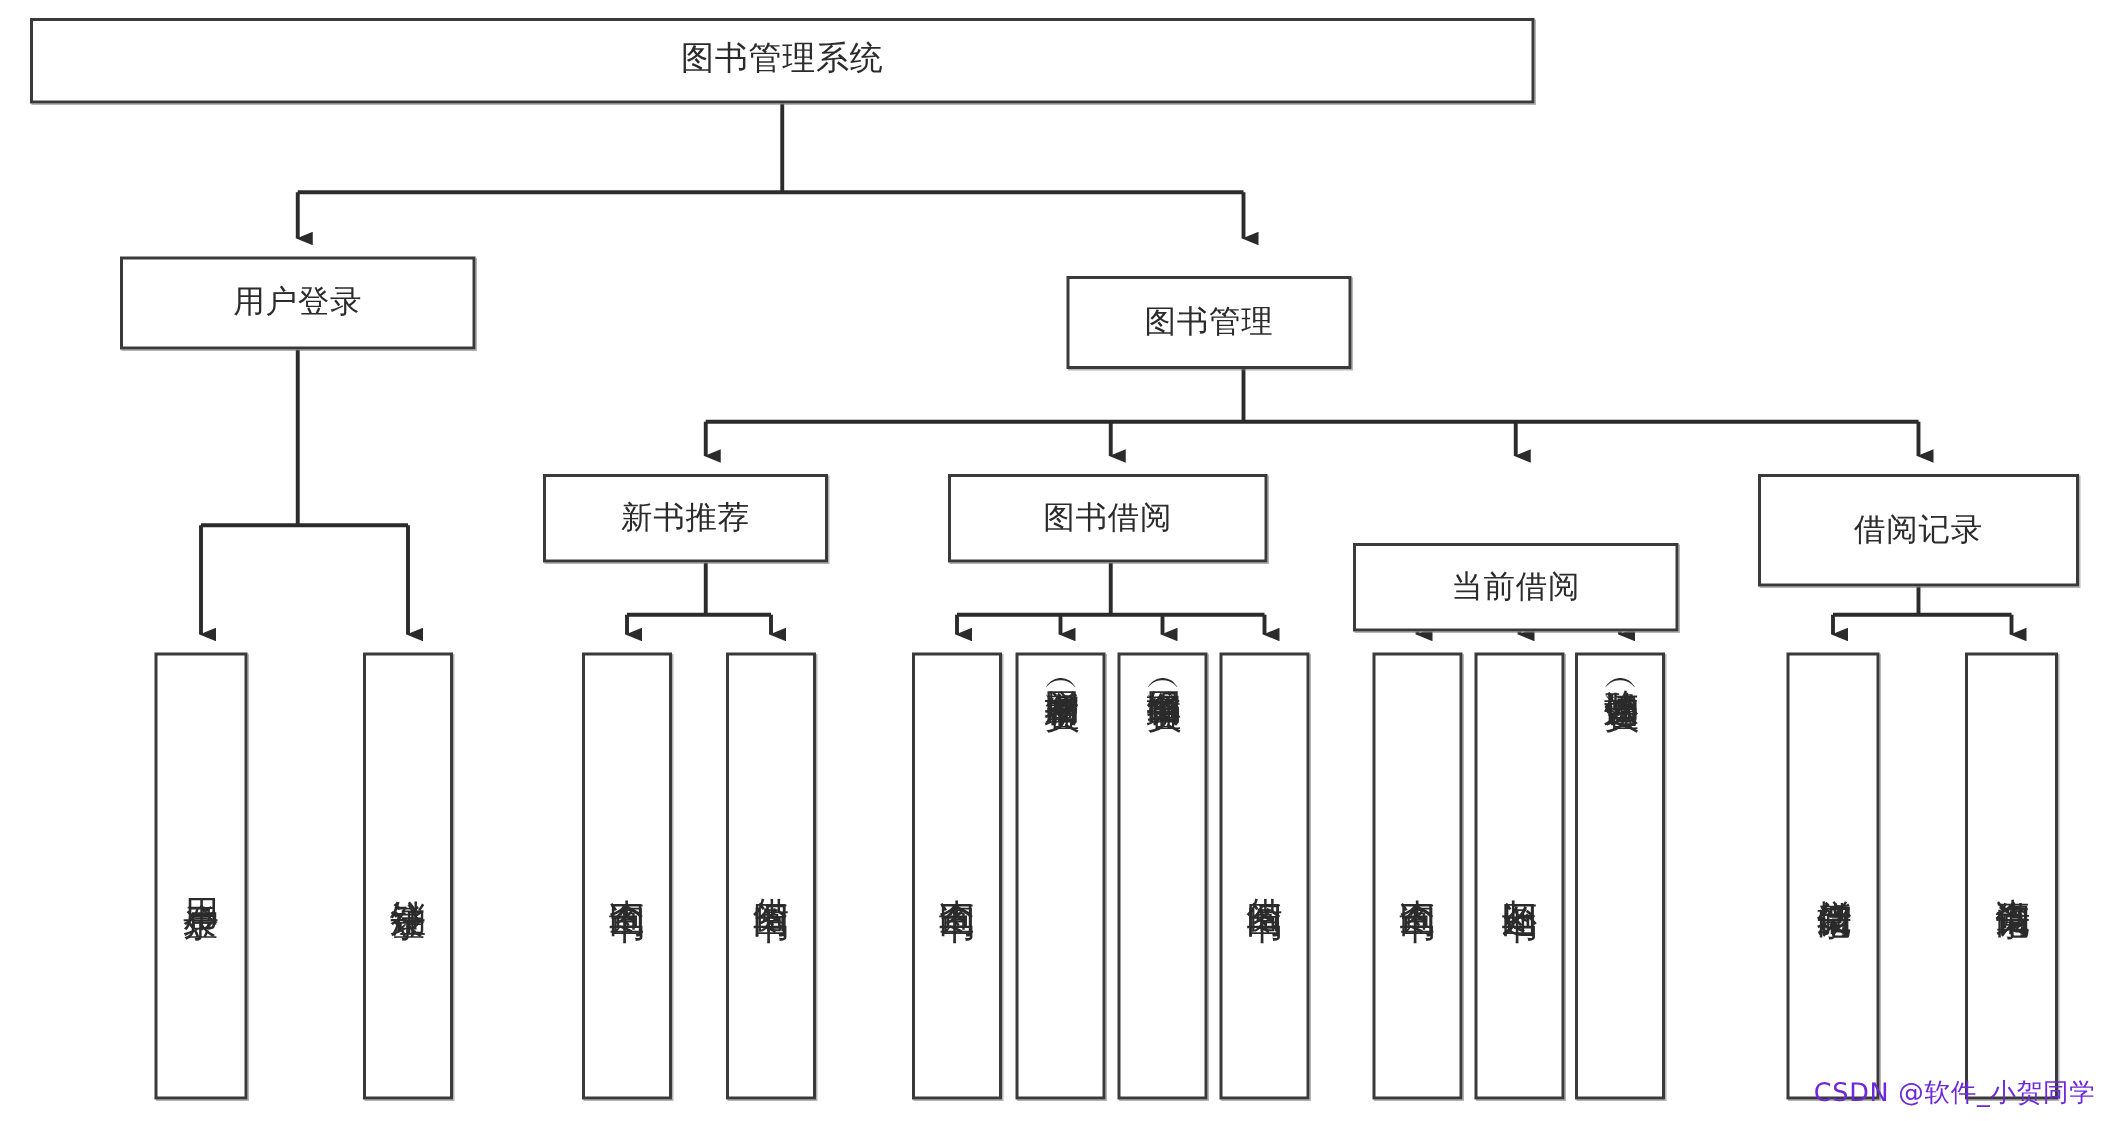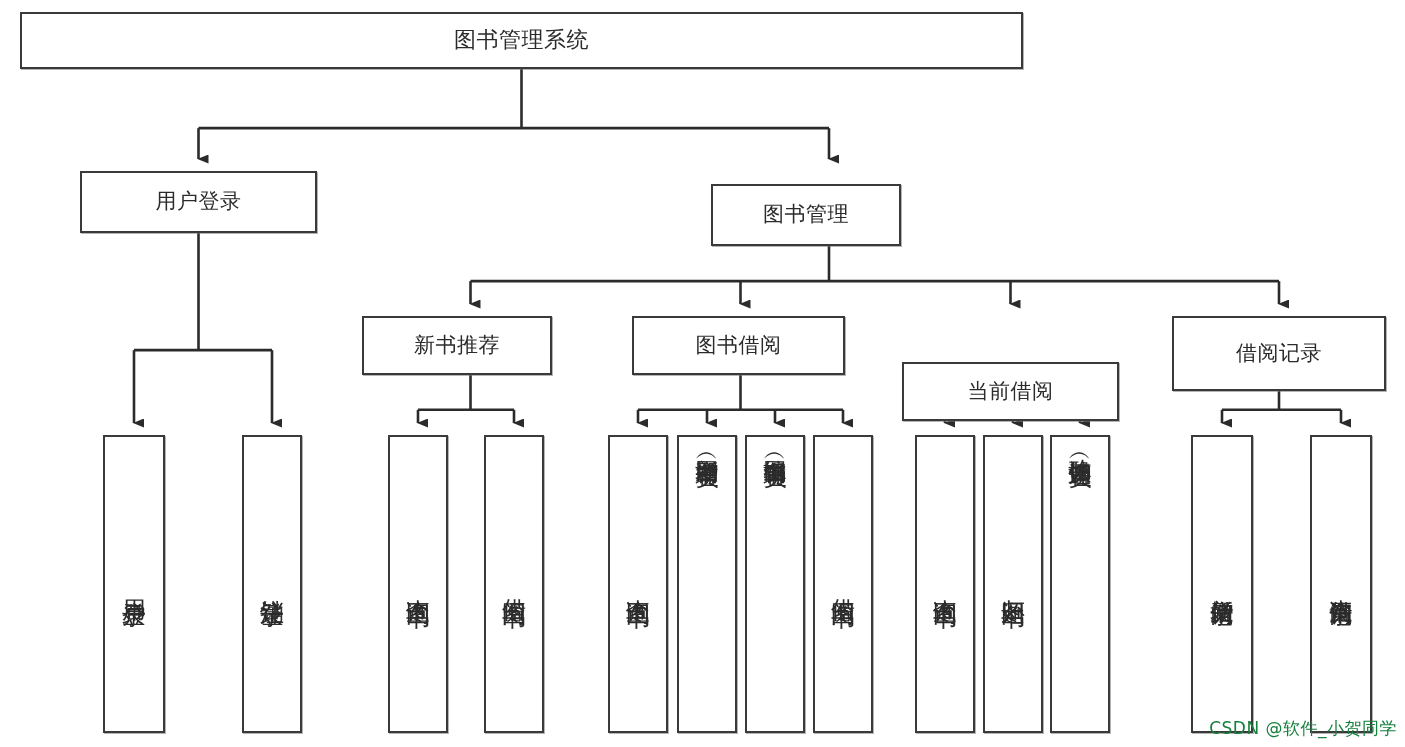--- a/index.html
+++ b/index.html
@@ -74,21 +74,21 @@
   
   .node.vert.centered {
     align-items: center;
     padding-top: 0;
   }
   #watermark {
     position: absolute;
     right: 8px;
     bottom: 7px;
     font-size: 17px;
-    color: #15803d;
+    color: #6d28d9;
     white-space: nowrap;
     z-index: 5;
     letter-spacing: 0.5px;
   }
 </style>
 </head>
 <body>
 
 <div id="diagram-root">
 

